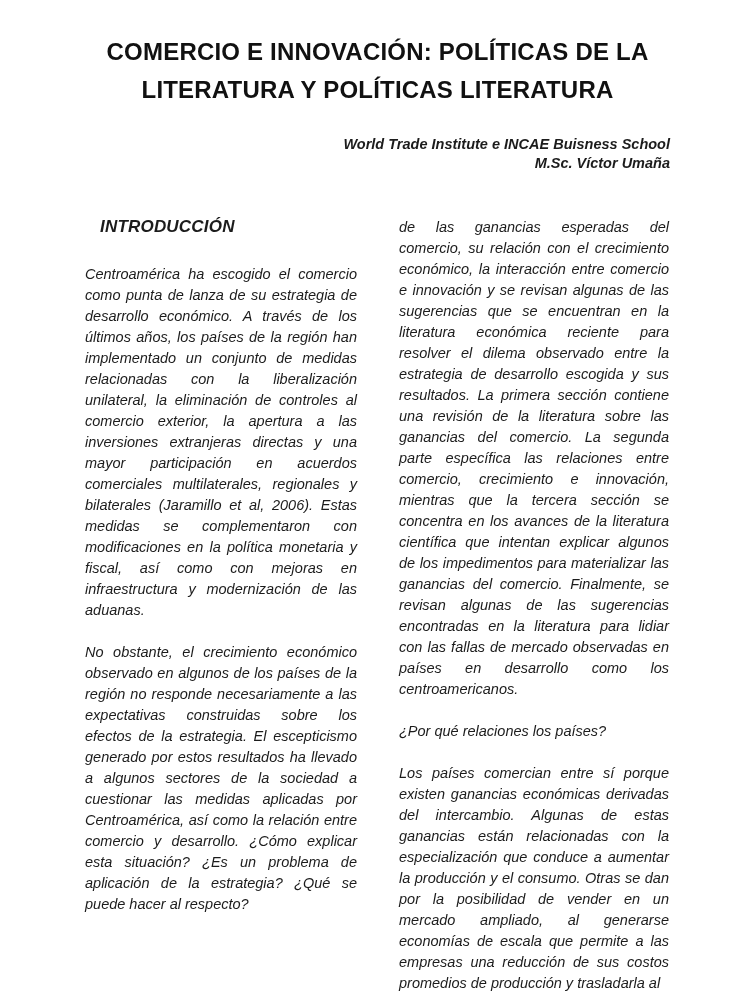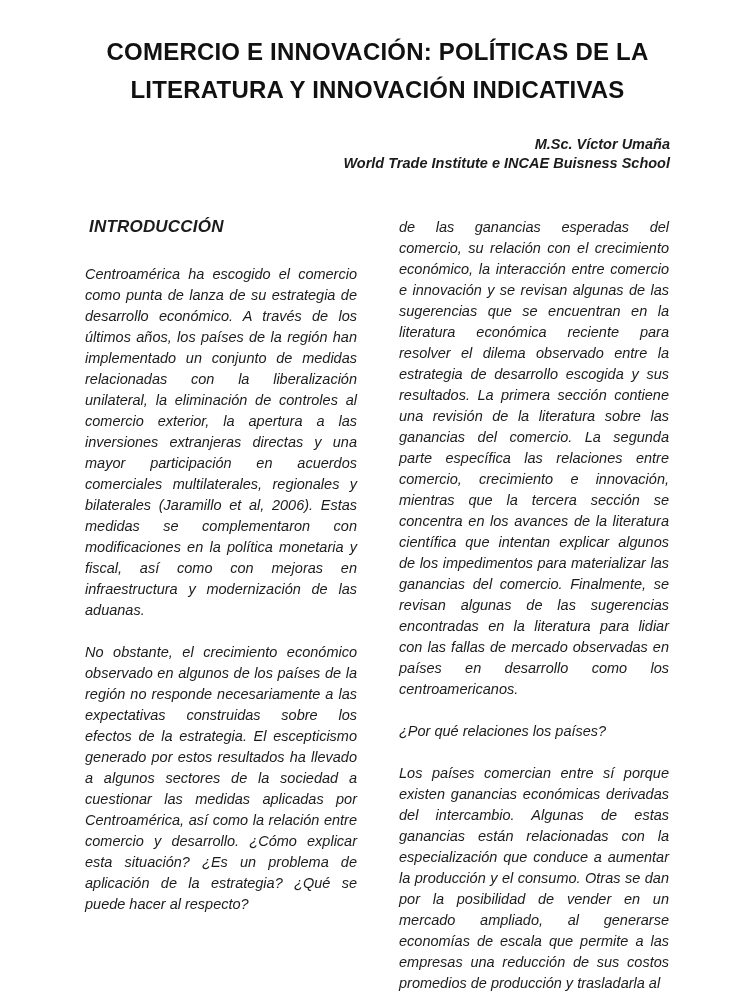--- a/index.html
+++ b/index.html
@@ -68,21 +68,21 @@
     line-height: 21px;
     text-align: justify;
   }
   .col-left  { width: 272px; flex: 0 0 272px; }
   .col-right { width: 270px; flex: 0 0 270px; }
   .intro-heading {
     font-size: 17px;
     font-weight: bold;
     font-style: italic;
     line-height: 20px;
-    margin: 0 0 27px 4px;
+    margin: 0 0 27px 15px;
     text-align: left;
     letter-spacing: 0.2px;
   }
   .col p {
     margin: 0 0 21px 0;
     font-style: italic;
   }
   .col p:last-child { margin-bottom: 0; }
   .question-subheading {
     margin: 0 0 21px 0;
@@ -90,26 +90,26 @@
   }
 </style>
 </head>
 <body>
 
 <div class="page">
 
 
   <div class="article-title">
     <div>COMERCIO E INNOVACIÓN: POLÍTICAS DE LA</div>
-    <div>LITERATURA Y INNOVACIÓN INDICATIVAS</div>
+    <div>LITERATURA Y POLÍTICAS LITERATURA</div>
   </div>
 
   <div class="author-block">
+    <div>World Trade Institute e INCAE Buisness School</div>
     <div>M.Sc. Víctor Umaña</div>
-    <div>World Trade Institute e INCAE Buisness School</div>
   </div>
 
   <div class="columns">
 
     <div class="col col-left">
       <div class="intro-heading">INTRODUCCIÓN</div>
       <p>Centroamérica ha escogido el comercio como punta de lanza de su estrategia de desarrollo económico. A través de los últimos años, los países de la región han implementado un conjunto de medidas relacionadas con la liberalización unilateral, la eliminación de controles al comercio exterior, la apertura a las inversiones extranjeras directas y una mayor participación en acuerdos comerciales multilaterales, regionales y bilaterales (Jaramillo et al, 2006). Estas medidas se complementaron con modificaciones en la política monetaria y fiscal, así como con mejoras en infraestructura y modernización de las aduanas.</p>
       <p>No obstante, el crecimiento económico observado en algunos de los países de la región no responde necesariamente a las expectativas construidas sobre los efectos de la estrategia. El escepticismo generado por estos resultados ha llevado a algunos sectores de la sociedad a cuestionar las medidas aplicadas por Centroamérica, así como la relación entre comercio y desarrollo. ¿Cómo explicar esta situación? ¿Es un problema de aplicación de la estrategia? ¿Qué se puede hacer al respecto?</p>
 
     </div>

